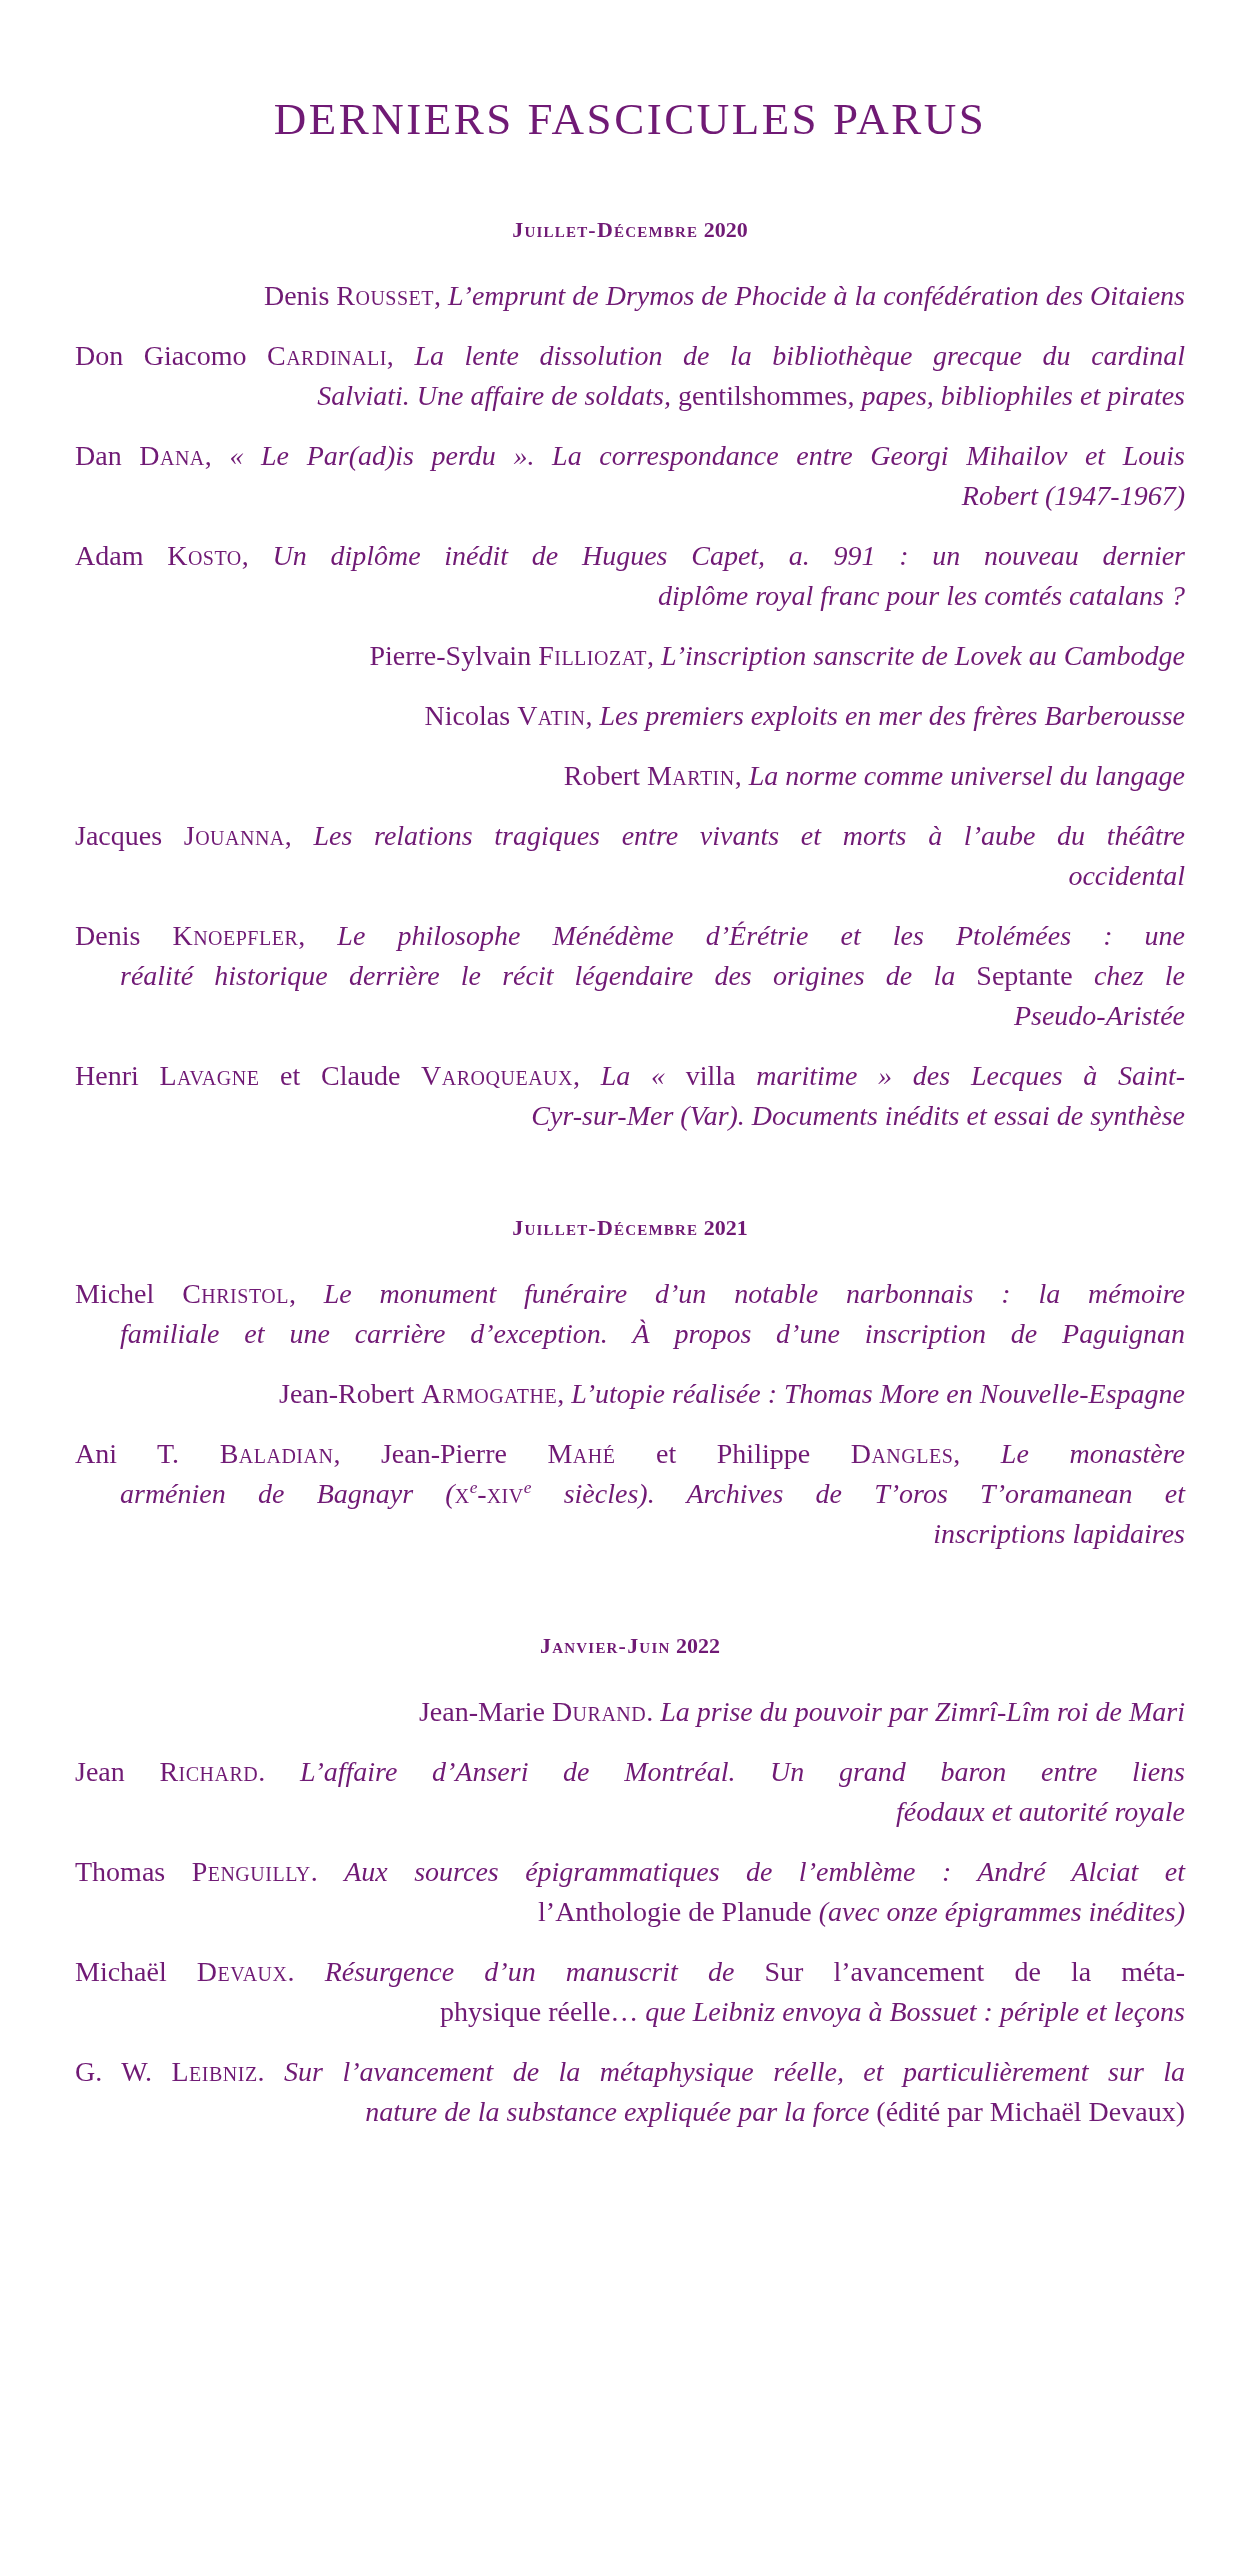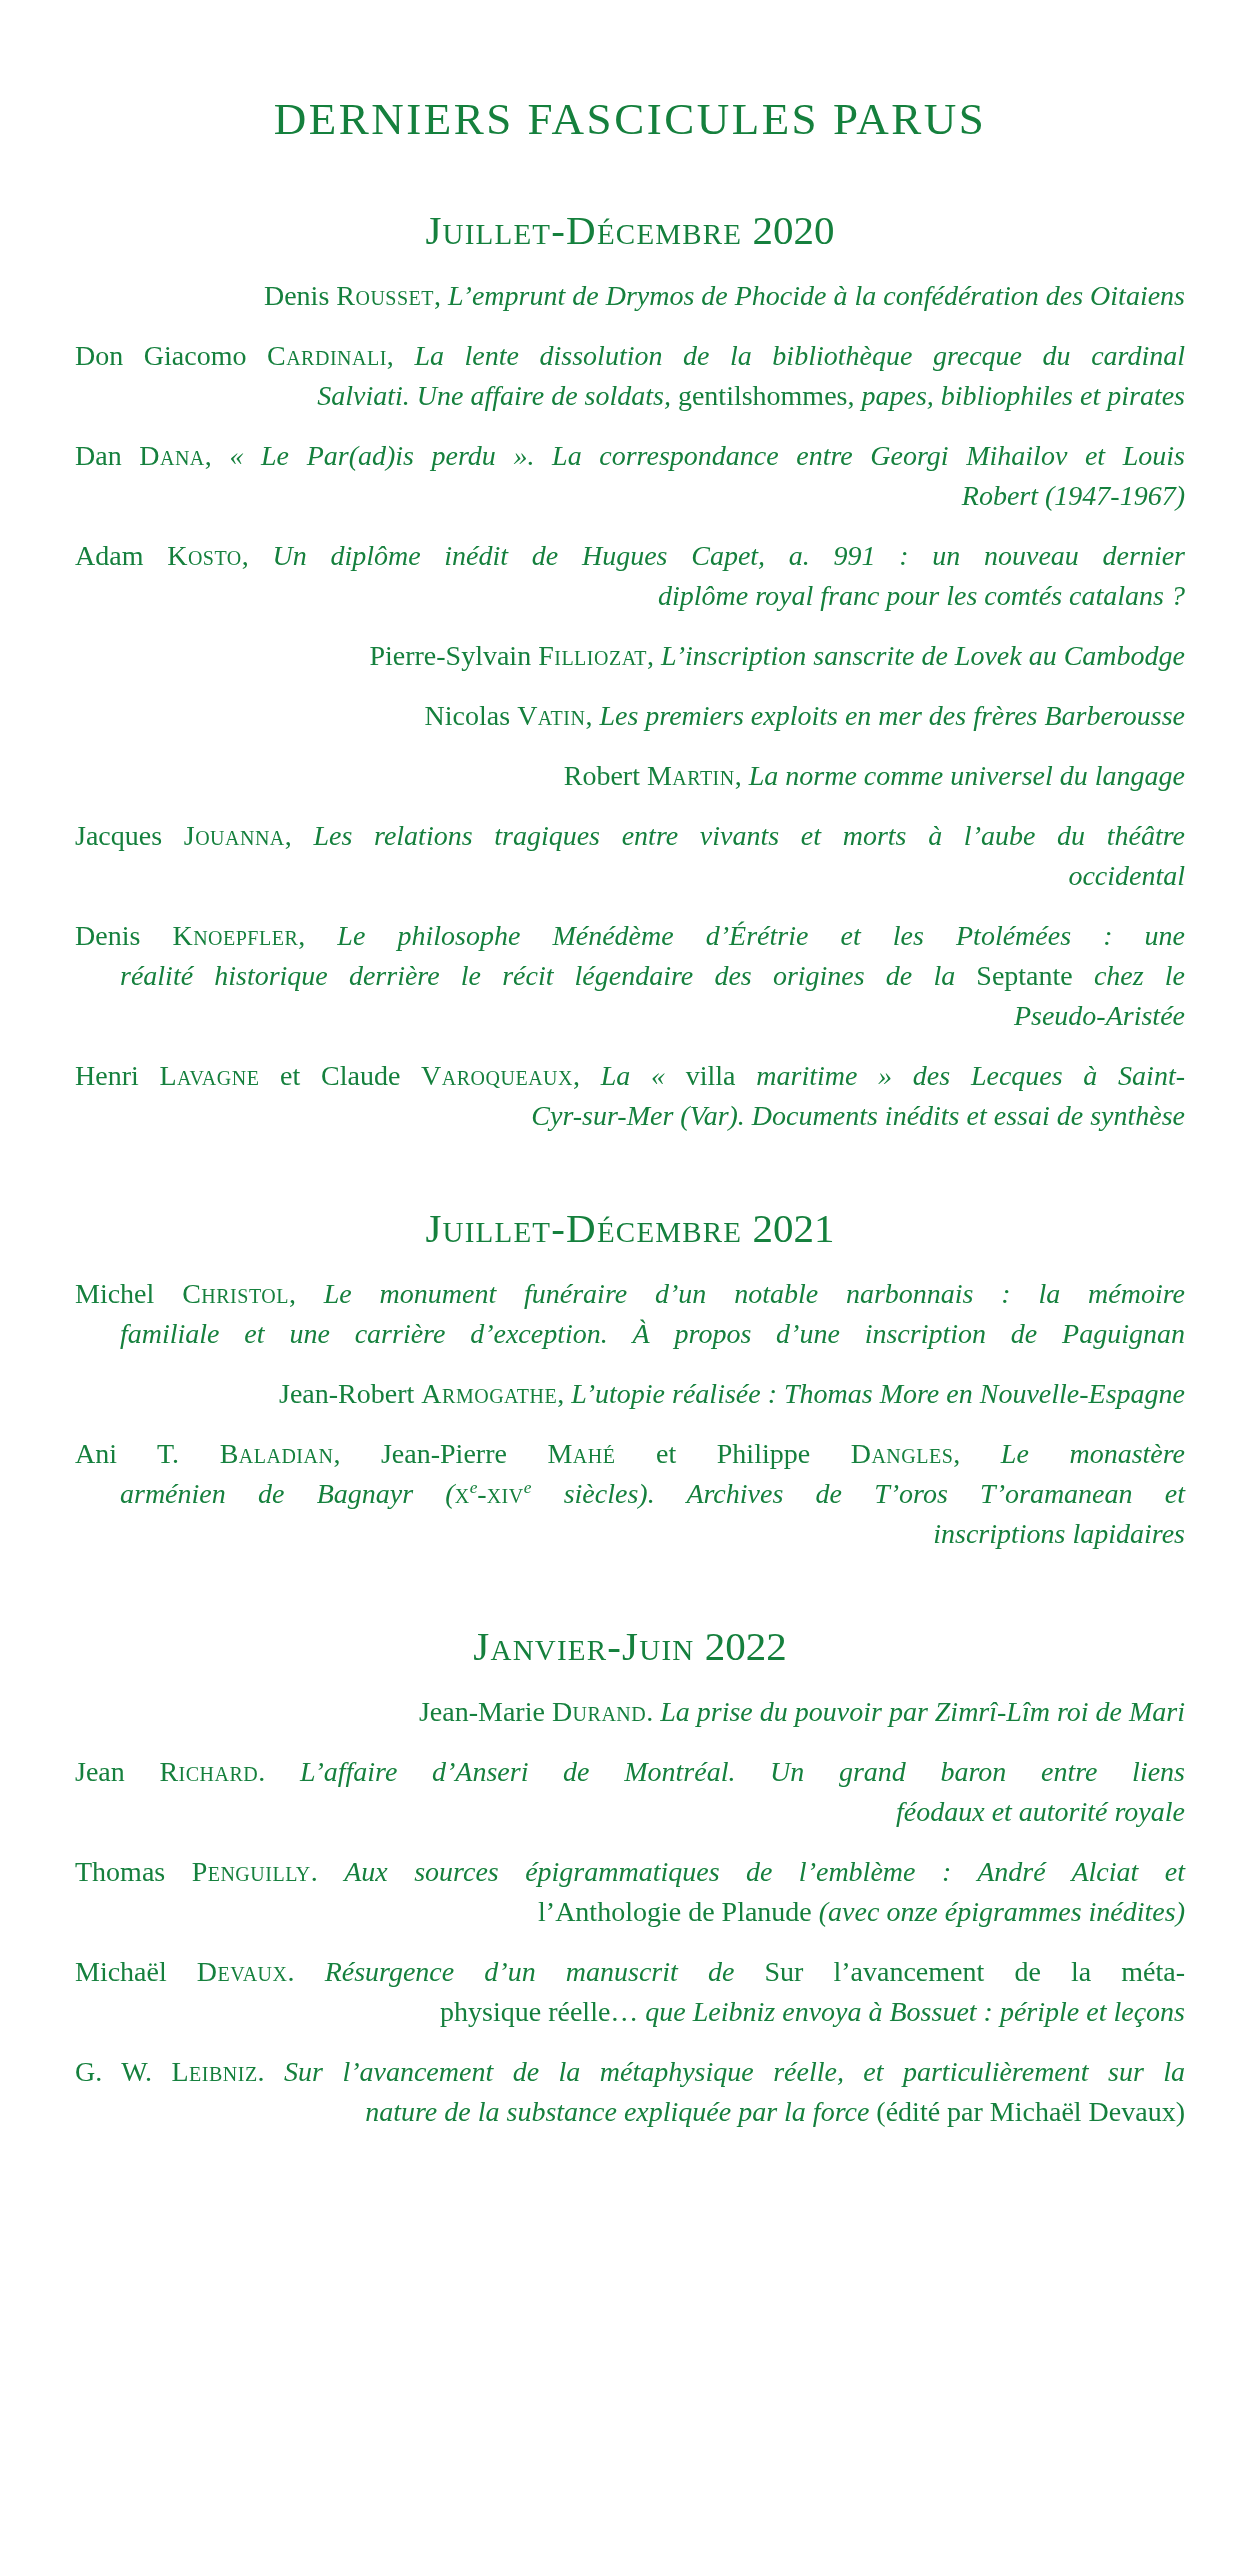--- a/index.html
+++ b/index.html
@@ -1,38 +1,38 @@
 <!DOCTYPE html>
 <html lang="fr"><head>
 <meta charset="utf-8">
 <style>
   html,body{margin:0;padding:0;background:#e9e9e9;}
   .page{
     position:relative;
     width:1259px;height:2560px;
     margin:0 auto;
     background:#ffffff;
-    color:#15803d;
+    color:#701a75;
     font-family:"Liberation Serif","DejaVu Serif",serif;
     font-size:28px;line-height:40px;
     box-sizing:border-box;
     padding:88px 74px 0 75px;
     overflow:hidden;
   }
   h1.title{
     font-size:45px;line-height:62px;
     font-weight:normal;
     letter-spacing:2.5px;
     text-align:center;
     margin:0 0 58px 0;
     white-space:nowrap;
   }
   h2.heading{
-    font-size:41px;line-height:44px;
-    font-weight:normal;
+    font-size:22px;line-height:44px;
+    font-weight:bold;
     text-align:center;
     margin:70px 0 24px 0;
   }
   #sections > section:first-child h2.heading{margin-top:0;}
   .sc-head{font-variant:small-caps;letter-spacing:1.2px;}
   .entry{margin:0 0 20px 0;}
   .line{text-align:right;}
   .line.cont{padding-left:45px;}
   .line.jl{text-align:justify;text-align-last:justify;}
   .rm{font-style:normal;}

